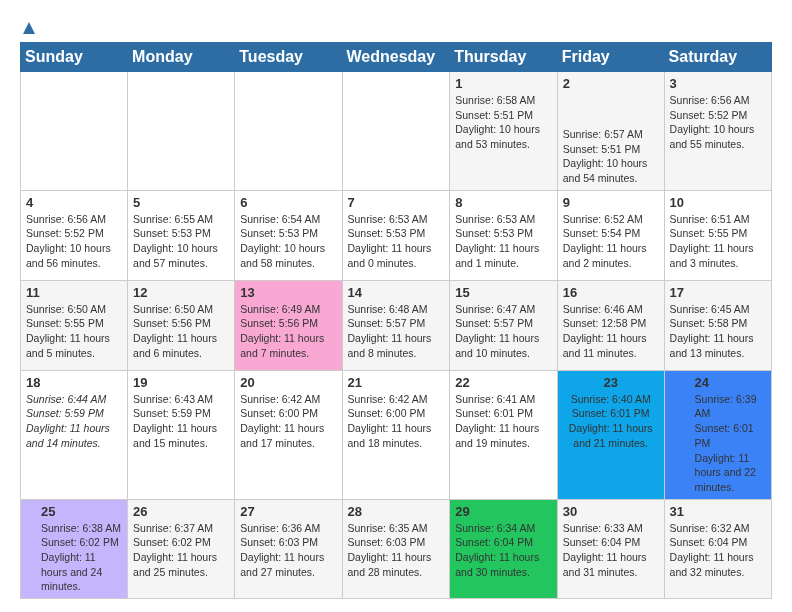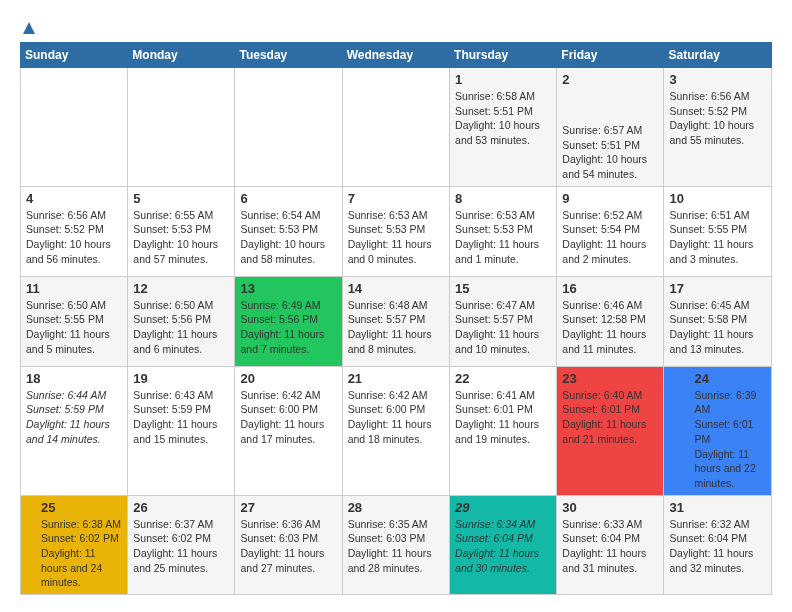--- a/index.html
+++ b/index.html
@@ -36,21 +36,21 @@
     .calendar {
       width: 100%;
       border-collapse: collapse;
       font-size: 11px;
     }
     .calendar th {
       background-color: #2e6da4;
       color: #fff;
       padding: 5px 4px;
       text-align: left;
-      font-size: 12px;
+      font-size: 16px;
       font-weight: bold;
       border: 1px solid #2e6da4;
     }
     .calendar td {
       border: 1px solid #ccc;
       vertical-align: top;
       padding: 4px 5px;
       width: 108px;
       height: 90px;
       background: #fff;
@@ -183,21 +183,21 @@
           <div class="day-info" style="white-space: pre-line;">Sunrise: 6:50 AM
 Sunset: 5:55 PM
 Daylight: 11 hours and 5 minutes.</div>
         </td>
         <td style="background-color: rgb(245, 245, 245);">
           <span class="day-number">12</span>
           <div class="day-info" style="white-space: pre-line;">Sunrise: 6:50 AM
 Sunset: 5:56 PM
 Daylight: 11 hours and 6 minutes.</div>
         </td>
-        <td style="background-color: #22c55e;">
+        <td style="background-color: #f9a8d4;">
           <span class="day-number">13</span>
           <div class="day-info" style="white-space: pre-line;">Sunrise: 6:49 AM
 Sunset: 5:56 PM
 Daylight: 11 hours and 7 minutes.</div>
         </td>
         <td style="background-color: rgb(245, 245, 245);">
           <span class="day-number">14</span>
           <div class="day-info" style="white-space: pre-line;">Sunrise: 6:48 AM
 Sunset: 5:57 PM
 Daylight: 11 hours and 8 minutes.</div>
@@ -245,35 +245,35 @@
           <div class="day-info" style="white-space: pre-line;">Sunrise: 6:42 AM
 Sunset: 6:00 PM
 Daylight: 11 hours and 18 minutes.</div>
         </td>
         <td style="background-color: rgb(255, 255, 255);">
           <span class="day-number">22</span>
           <div class="day-info" style="white-space: pre-line;">Sunrise: 6:41 AM
 Sunset: 6:01 PM
 Daylight: 11 hours and 19 minutes.</div>
         </td>
-        <td style="background-color: #ef4444;">
+        <td style="background-color: #0ea5e9; text-align: center;">
           <span class="day-number">23</span>
           <div class="day-info" style="white-space: pre-line;">Sunrise: 6:40 AM
 Sunset: 6:01 PM
 Daylight: 11 hours and 21 minutes.</div>
         </td>
         <td style="background-color: #3b82f6; padding-left: 30px;">
           <span class="day-number">24</span>
           <div class="day-info" style="white-space: pre-line;">Sunrise: 6:39 AM
 Sunset: 6:01 PM
 Daylight: 11 hours and 22 minutes.</div>
         </td>
       </tr>
       <tr>
-        <td style="background-color: #eab308; padding-left: 20px;">
+        <td style="background-color: #c4b5fd; padding-left: 20px;">
           <span class="day-number">25</span>
           <div class="day-info" style="white-space: pre-line;">Sunrise: 6:38 AM
 Sunset: 6:02 PM
 Daylight: 11 hours and 24 minutes.</div>
         </td>
         <td style="background-color: rgb(245, 245, 245);">
           <span class="day-number">26</span>
           <div class="day-info" style="white-space: pre-line;">Sunrise: 6:37 AM
 Sunset: 6:02 PM
 Daylight: 11 hours and 25 minutes.</div>
@@ -283,21 +283,21 @@
           <div class="day-info" style="white-space: pre-line;">Sunrise: 6:36 AM
 Sunset: 6:03 PM
 Daylight: 11 hours and 27 minutes.</div>
         </td>
         <td style="background-color: rgb(245, 245, 245);">
           <span class="day-number">28</span>
           <div class="day-info" style="white-space: pre-line;">Sunrise: 6:35 AM
 Sunset: 6:03 PM
 Daylight: 11 hours and 28 minutes.</div>
         </td>
-        <td style="background-color: #14b8a6; font-style: italic;">
+        <td style="background-color: #22c55e;">
           <span class="day-number">29</span>
           <div class="day-info" style="white-space: pre-line;">Sunrise: 6:34 AM
 Sunset: 6:04 PM
 Daylight: 11 hours and 30 minutes.</div>
         </td>
         <td style="background-color: rgb(245, 245, 245);">
           <span class="day-number">30</span>
           <div class="day-info" style="white-space: pre-line;">Sunrise: 6:33 AM
 Sunset: 6:04 PM
 Daylight: 11 hours and 31 minutes.</div>

